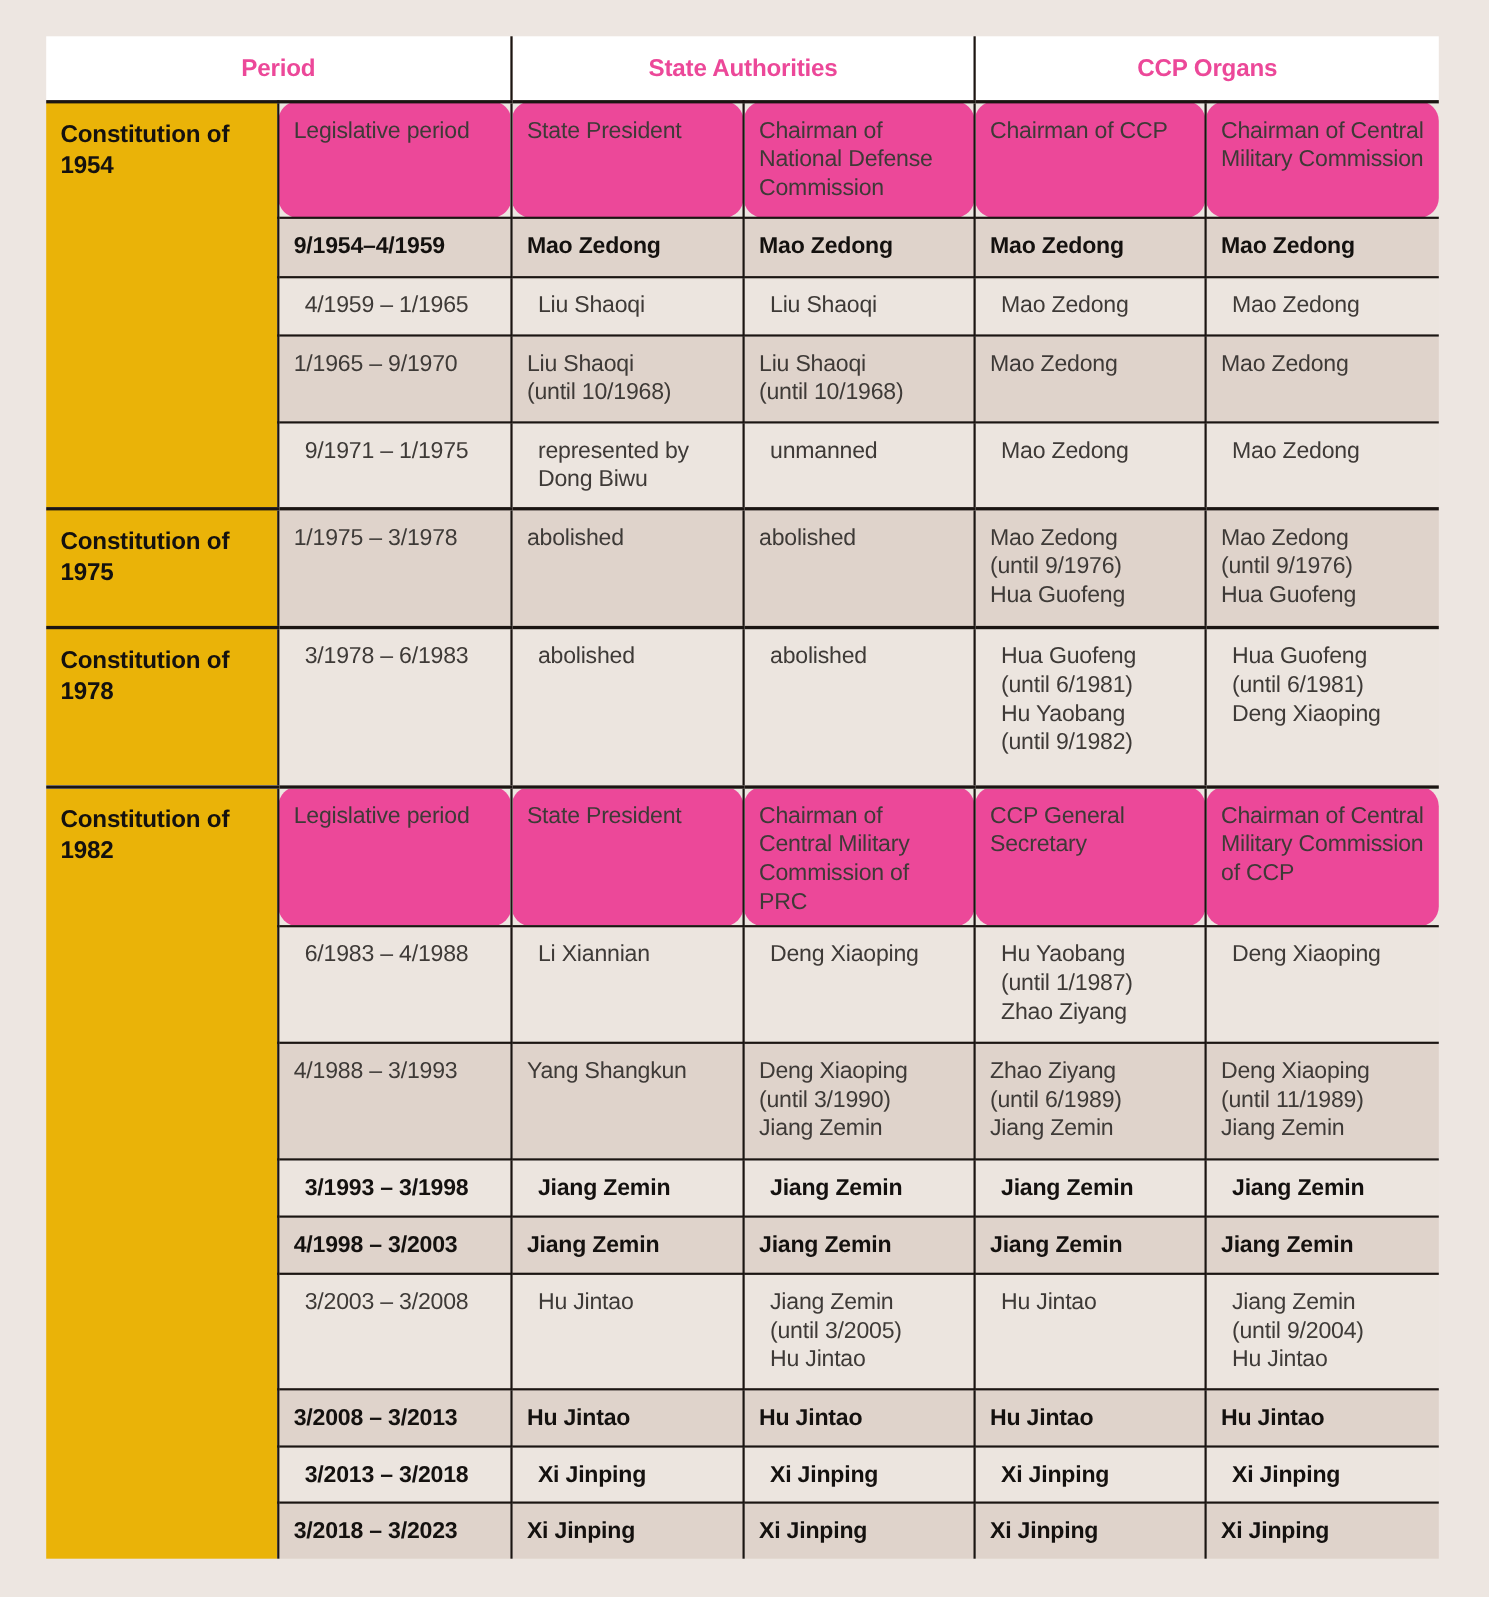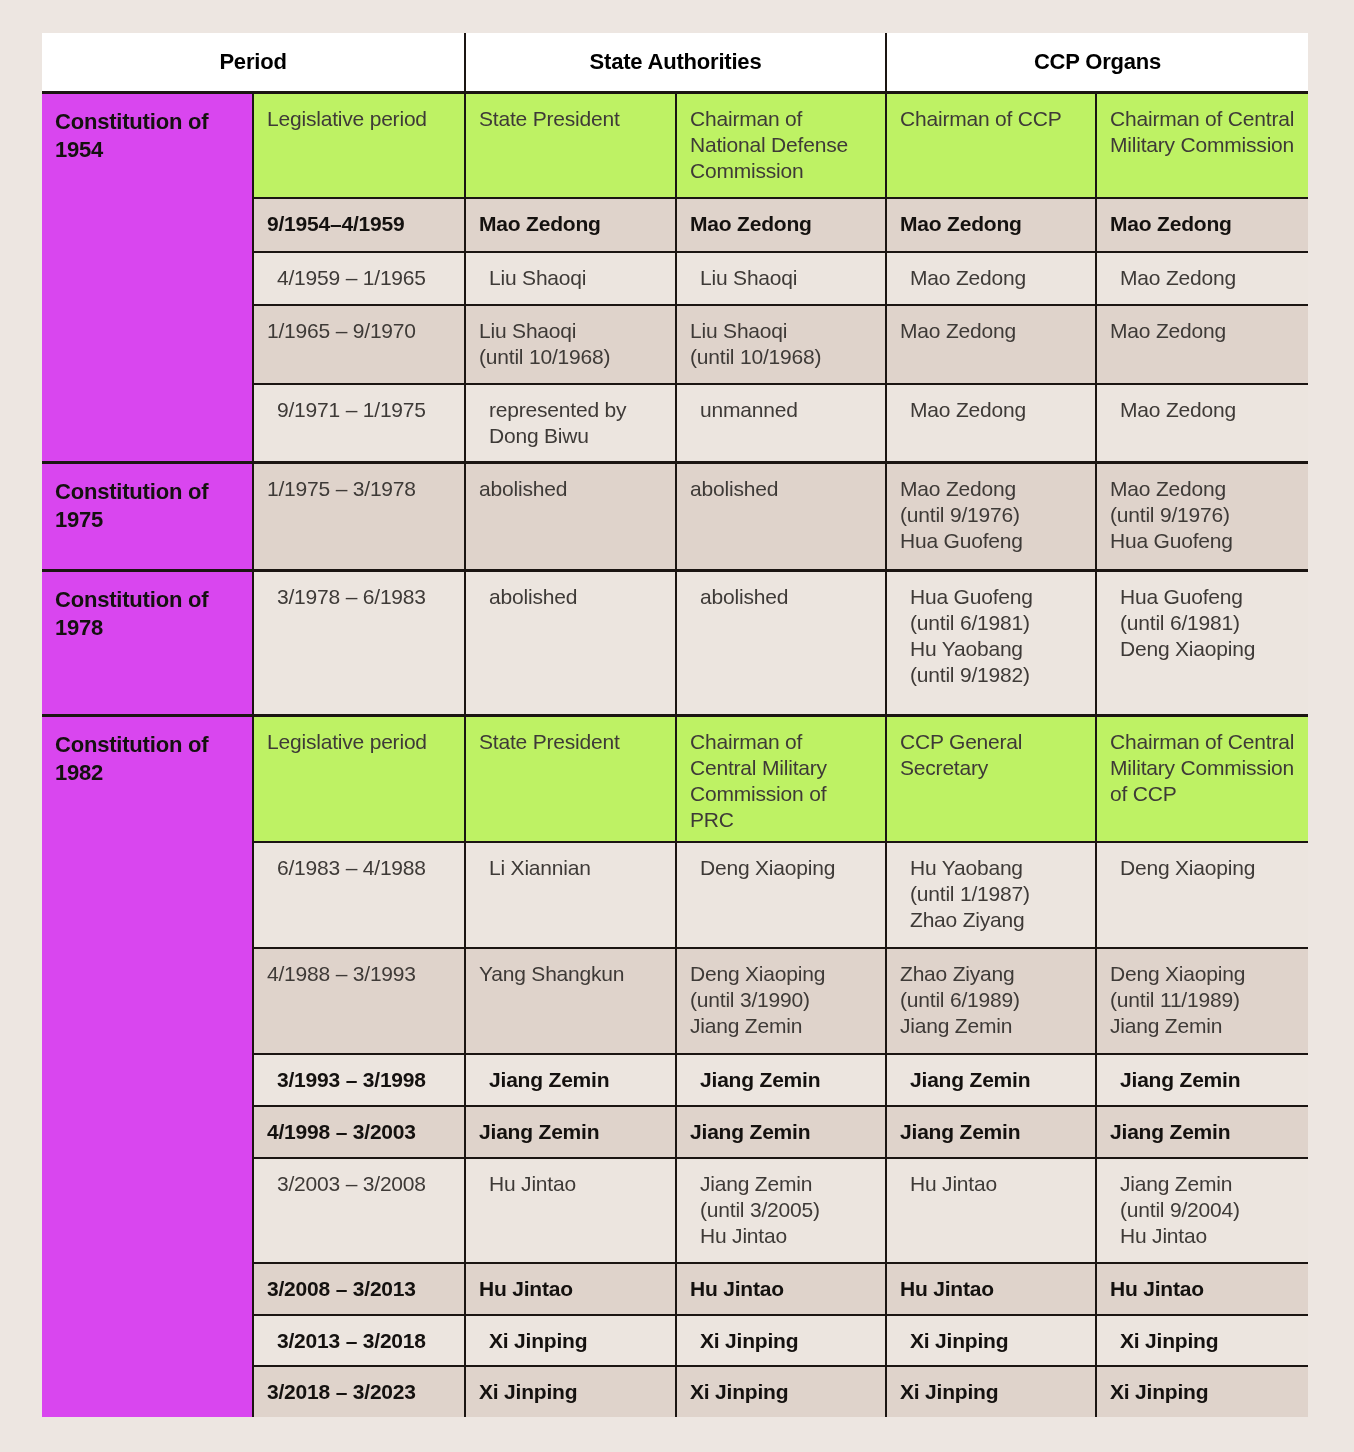--- a/index.html
+++ b/index.html
@@ -30,41 +30,41 @@
     white-space: pre-line;
     overflow: hidden;
   }
   
   th.gh {
     background: #FFFFFF;
     border-top: 0;
     border-bottom: 3.5px solid #1B1512;
     font-weight: 700;
     font-size: 22px;
-    color: #000000;
+    color: #ec4899;
     text-align: center;
     vertical-align: middle;
     white-space: normal;
     padding: 6px 26px;
   }
   th.gh:first-child { border-left: 0; }
   th.gh:last-child  { border-right: 0; }
 
   
   td.label {
-    background: #d946ef;
+    background: #eab308;
     border-left: 0;
     font-weight: 700;
     font-size: 22px;
     line-height: 28px;
     color: #14110F;
     padding-top: 14px;
   }
   
-  td.ch { background: #bef264; }
+  td.ch { background: #ec4899; border-radius: 18px; }
 
   tr.dark  td:not(.label) { background: #DFD3CB; }
   tr.light td:not(.label) { background: #ECE5DF; padding-left: 23px; }
   tr.boldrow td:not(.label) { font-weight: 700; color: #14110F; }
 
   tr.section td { border-top-width: 3.5px; }
   tr:last-child td { border-bottom: 0; }
   td.end { border-right: 0; }
   td.nobot { border-bottom: 0; margin-left: 16px; }
 </style>

